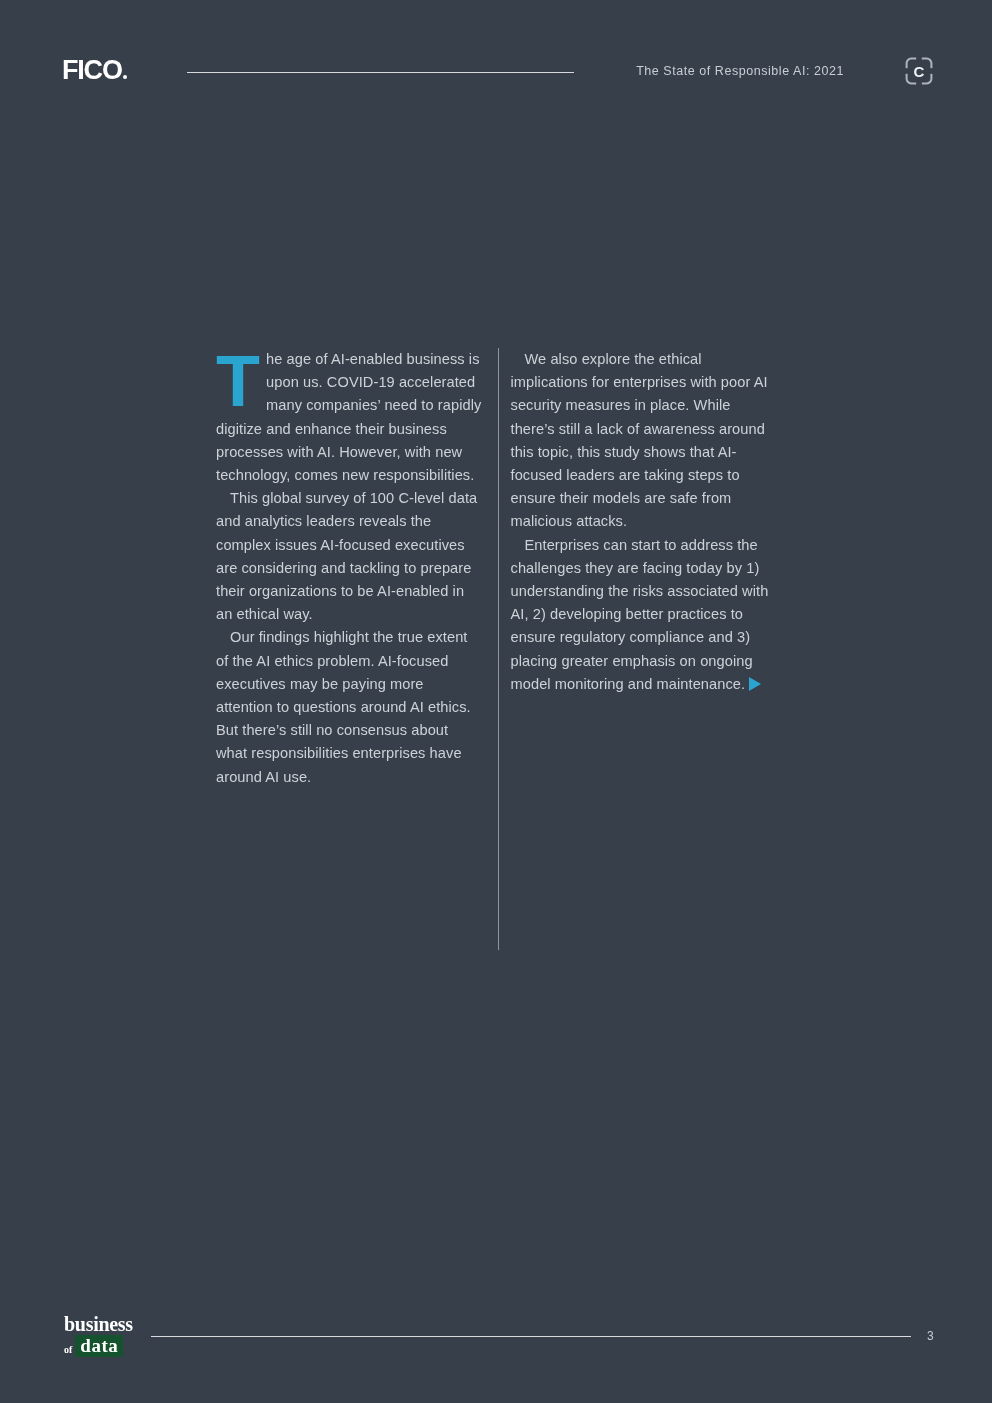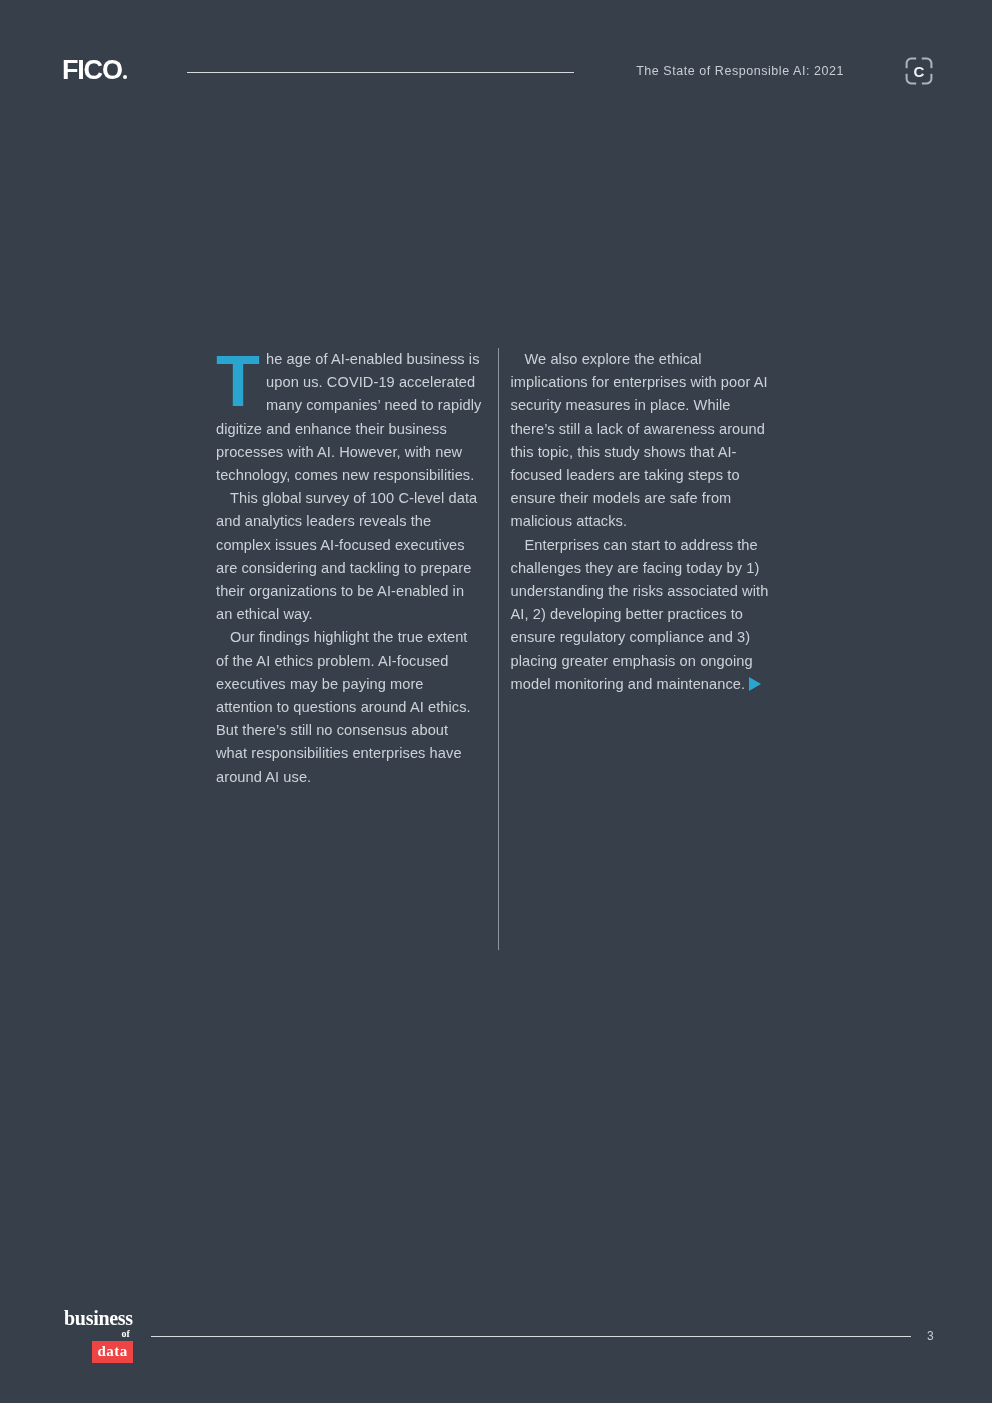--- a/index.html
+++ b/index.html
@@ -152,36 +152,35 @@
     font-size: 20px;
     color: #ffffff;
     letter-spacing: -0.3px;
     display: block;
     line-height: 20px;
   }
   .bod-row2 {
     display: flex;
     align-items: flex-end;
     margin-top: 1px;
-    flex-direction: column;
   }
   .bod-of {
     font-family: "Liberation Serif", serif;
     font-weight: bold;
     font-size: 10px;
     color: #ffffff;
     margin-right: 3px;
     padding-bottom: 2px;
   }
   .bod-data {
     font-family: "Liberation Serif", serif;
     font-weight: bold;
-    font-size: 15px;
-    color: #ffffff;
-    background: #ef4444;
+    font-size: 19px;
+    color: #ffffff;
+    background: #14532d;
     padding: 0 5px 1px 5px;
     letter-spacing: 0.5px;
     line-height: 21px;
   }
   .footer-rule {
     flex: 1;
     height: 1px;
     background: #d7dade;
     margin: 0 16px 0 18px;
   }

